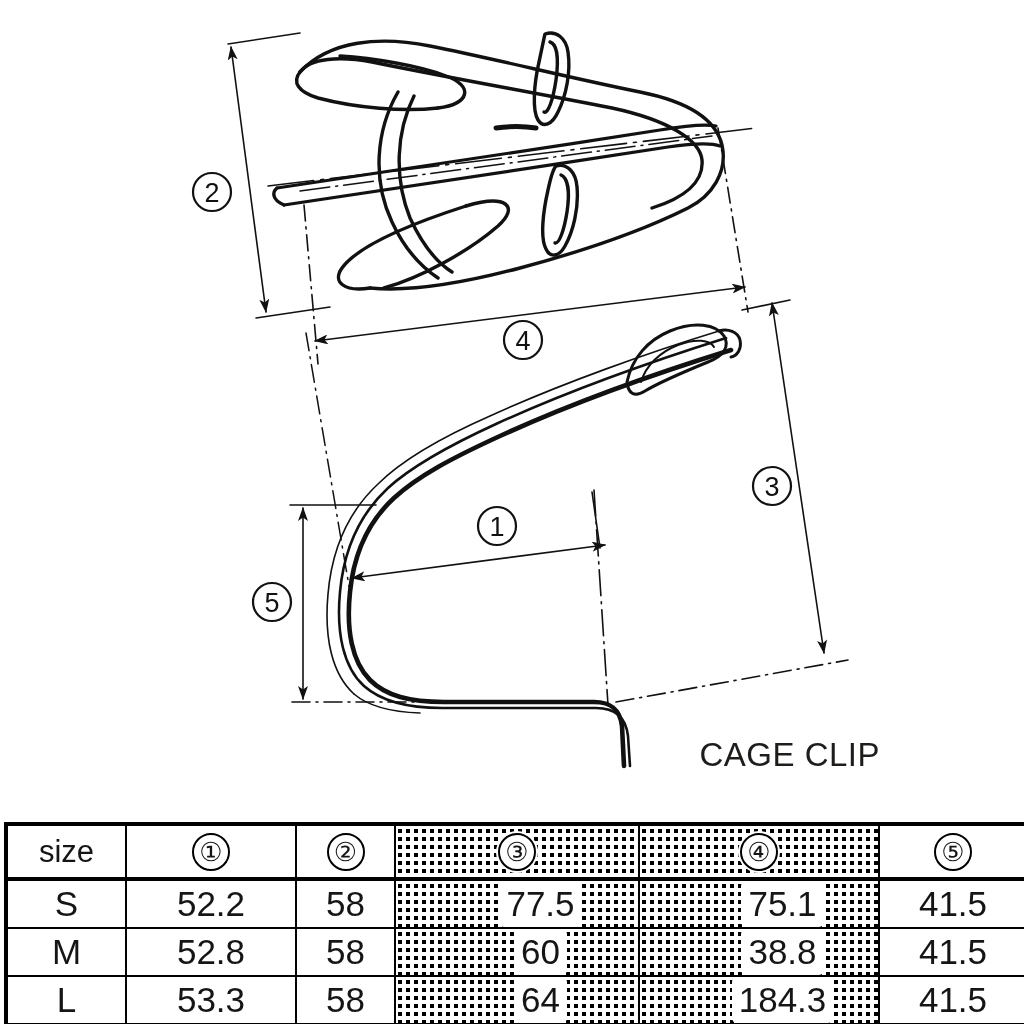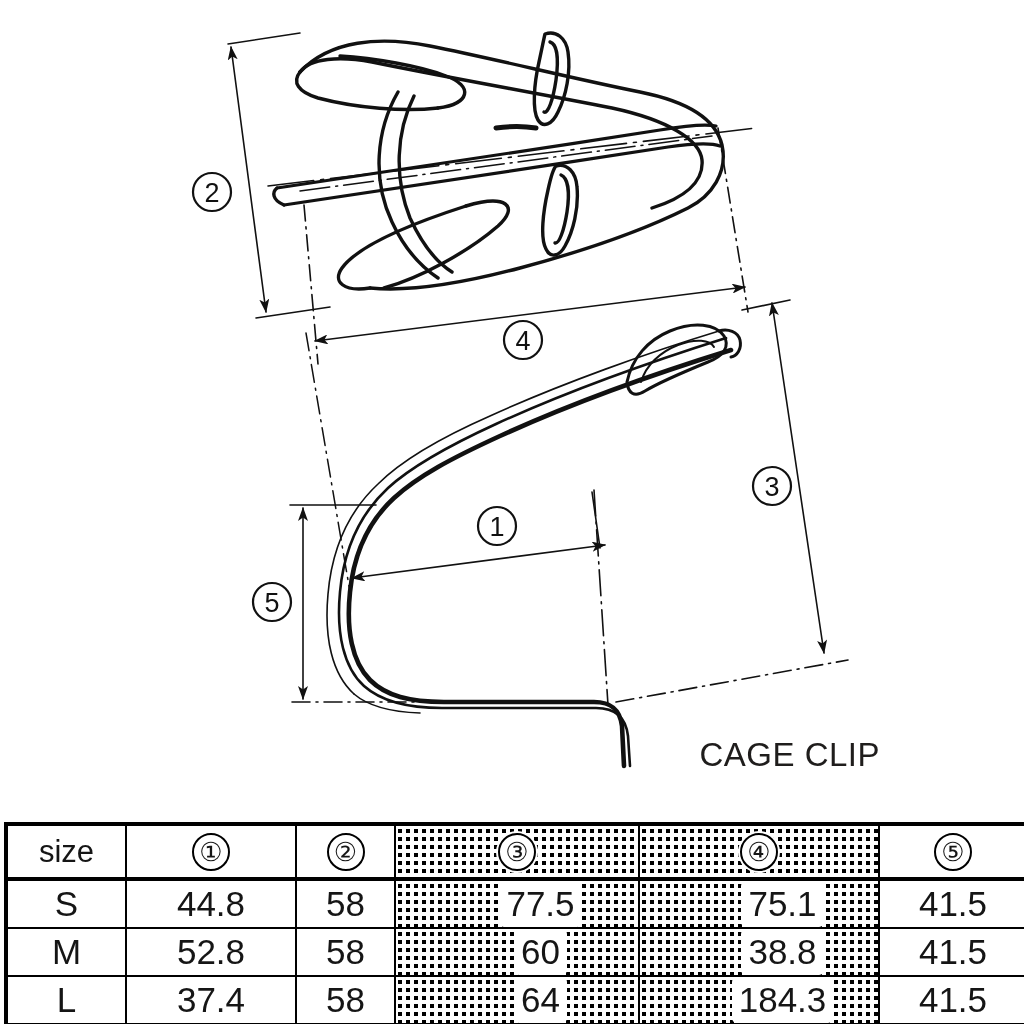--- a/index.html
+++ b/index.html
@@ -332,21 +332,21 @@
           <th style="width:146px">
             <span class="circ">⑤</span>
           </th>
         </tr>
       </thead>
       <tbody>
         <tr>
           <td>
             <span class="cellval">S</span></td>
           <td>
-            <span class="cellval">44.8</span></td>
+            <span class="cellval">52.2</span></td>
           <td>
             <span class="cellval">58</span></td>
           <td class="hatched">
             <span class="cellval">77.5</span></td>
           <td class="hatched">
             <span class="cellval">75.1</span></td>
           <td>
             <span class="cellval">41.5</span></td>
         </tr>
         <tr>
@@ -360,21 +360,21 @@
             <span class="cellval">60</span></td>
           <td class="hatched">
             <span class="cellval">38.8</span></td>
           <td>
             <span class="cellval">41.5</span></td>
         </tr>
         <tr>
           <td>
             <span class="cellval">L</span></td>
           <td>
-            <span class="cellval">37.4</span></td>
+            <span class="cellval">53.3</span></td>
           <td>
             <span class="cellval">58</span></td>
           <td class="hatched">
             <span class="cellval">64</span></td>
           <td class="hatched">
             <span class="cellval">184.3</span></td>
           <td>
             <span class="cellval">41.5</span></td>
         </tr>
       </tbody>

